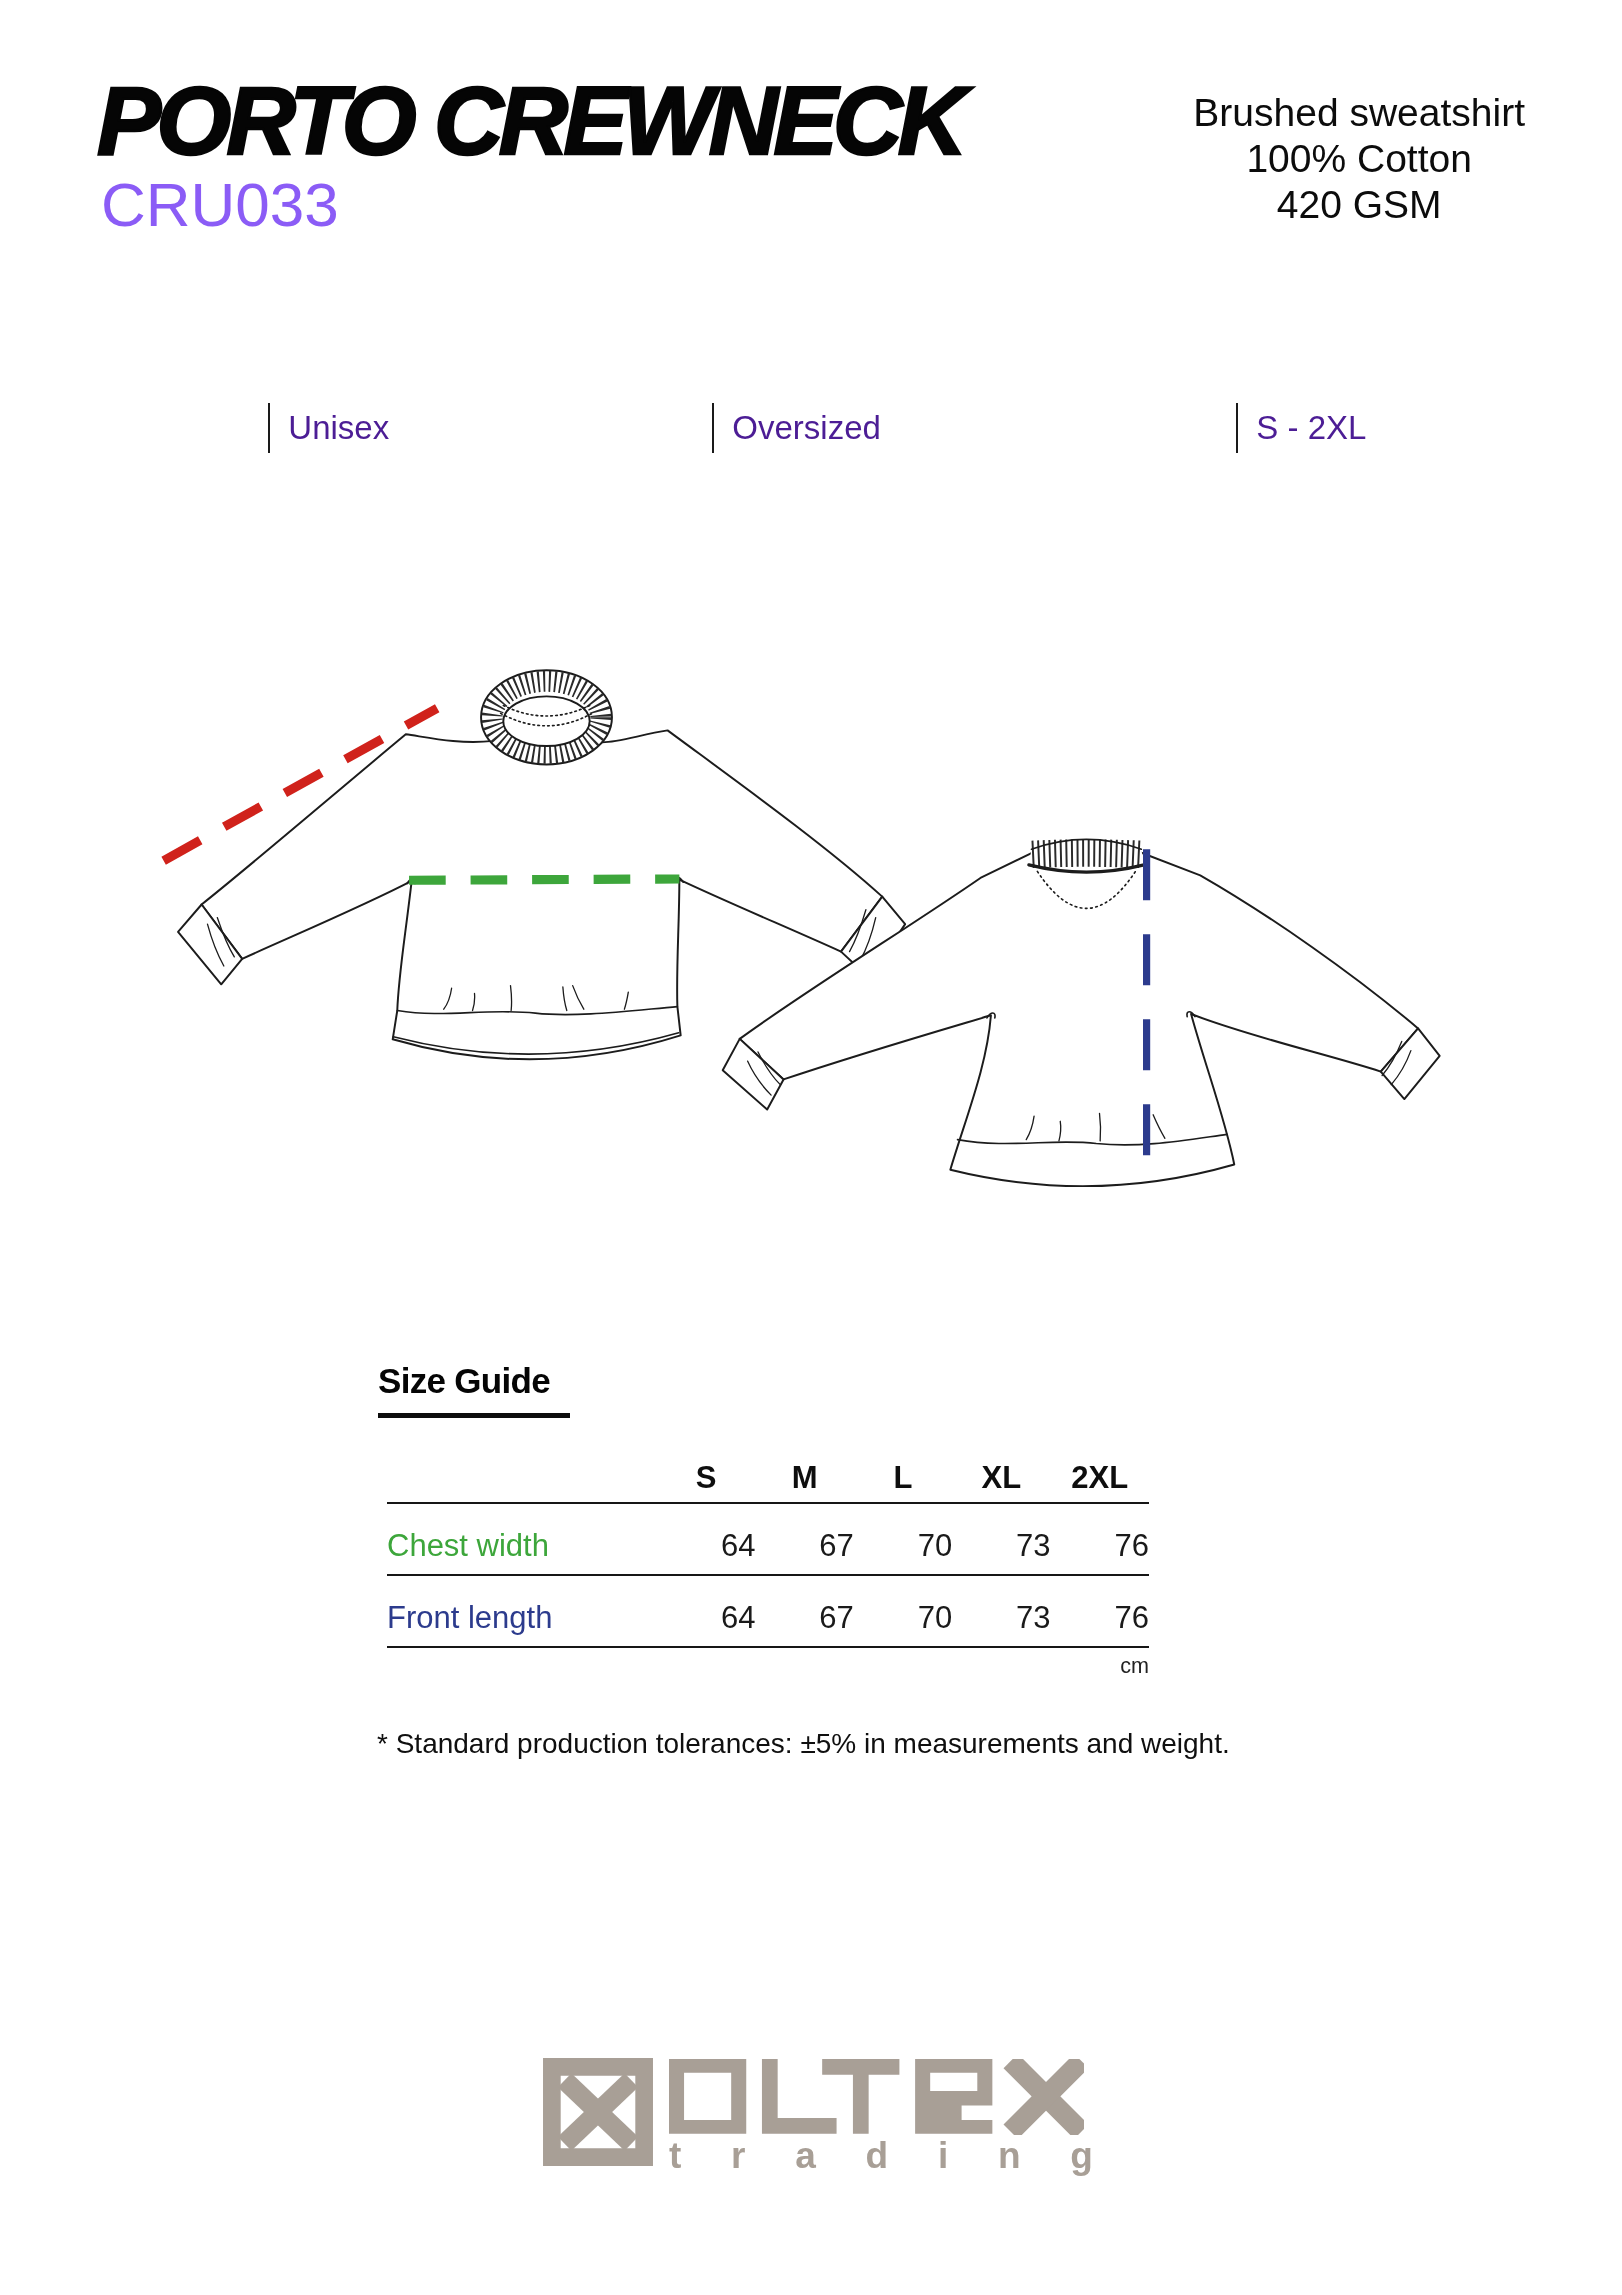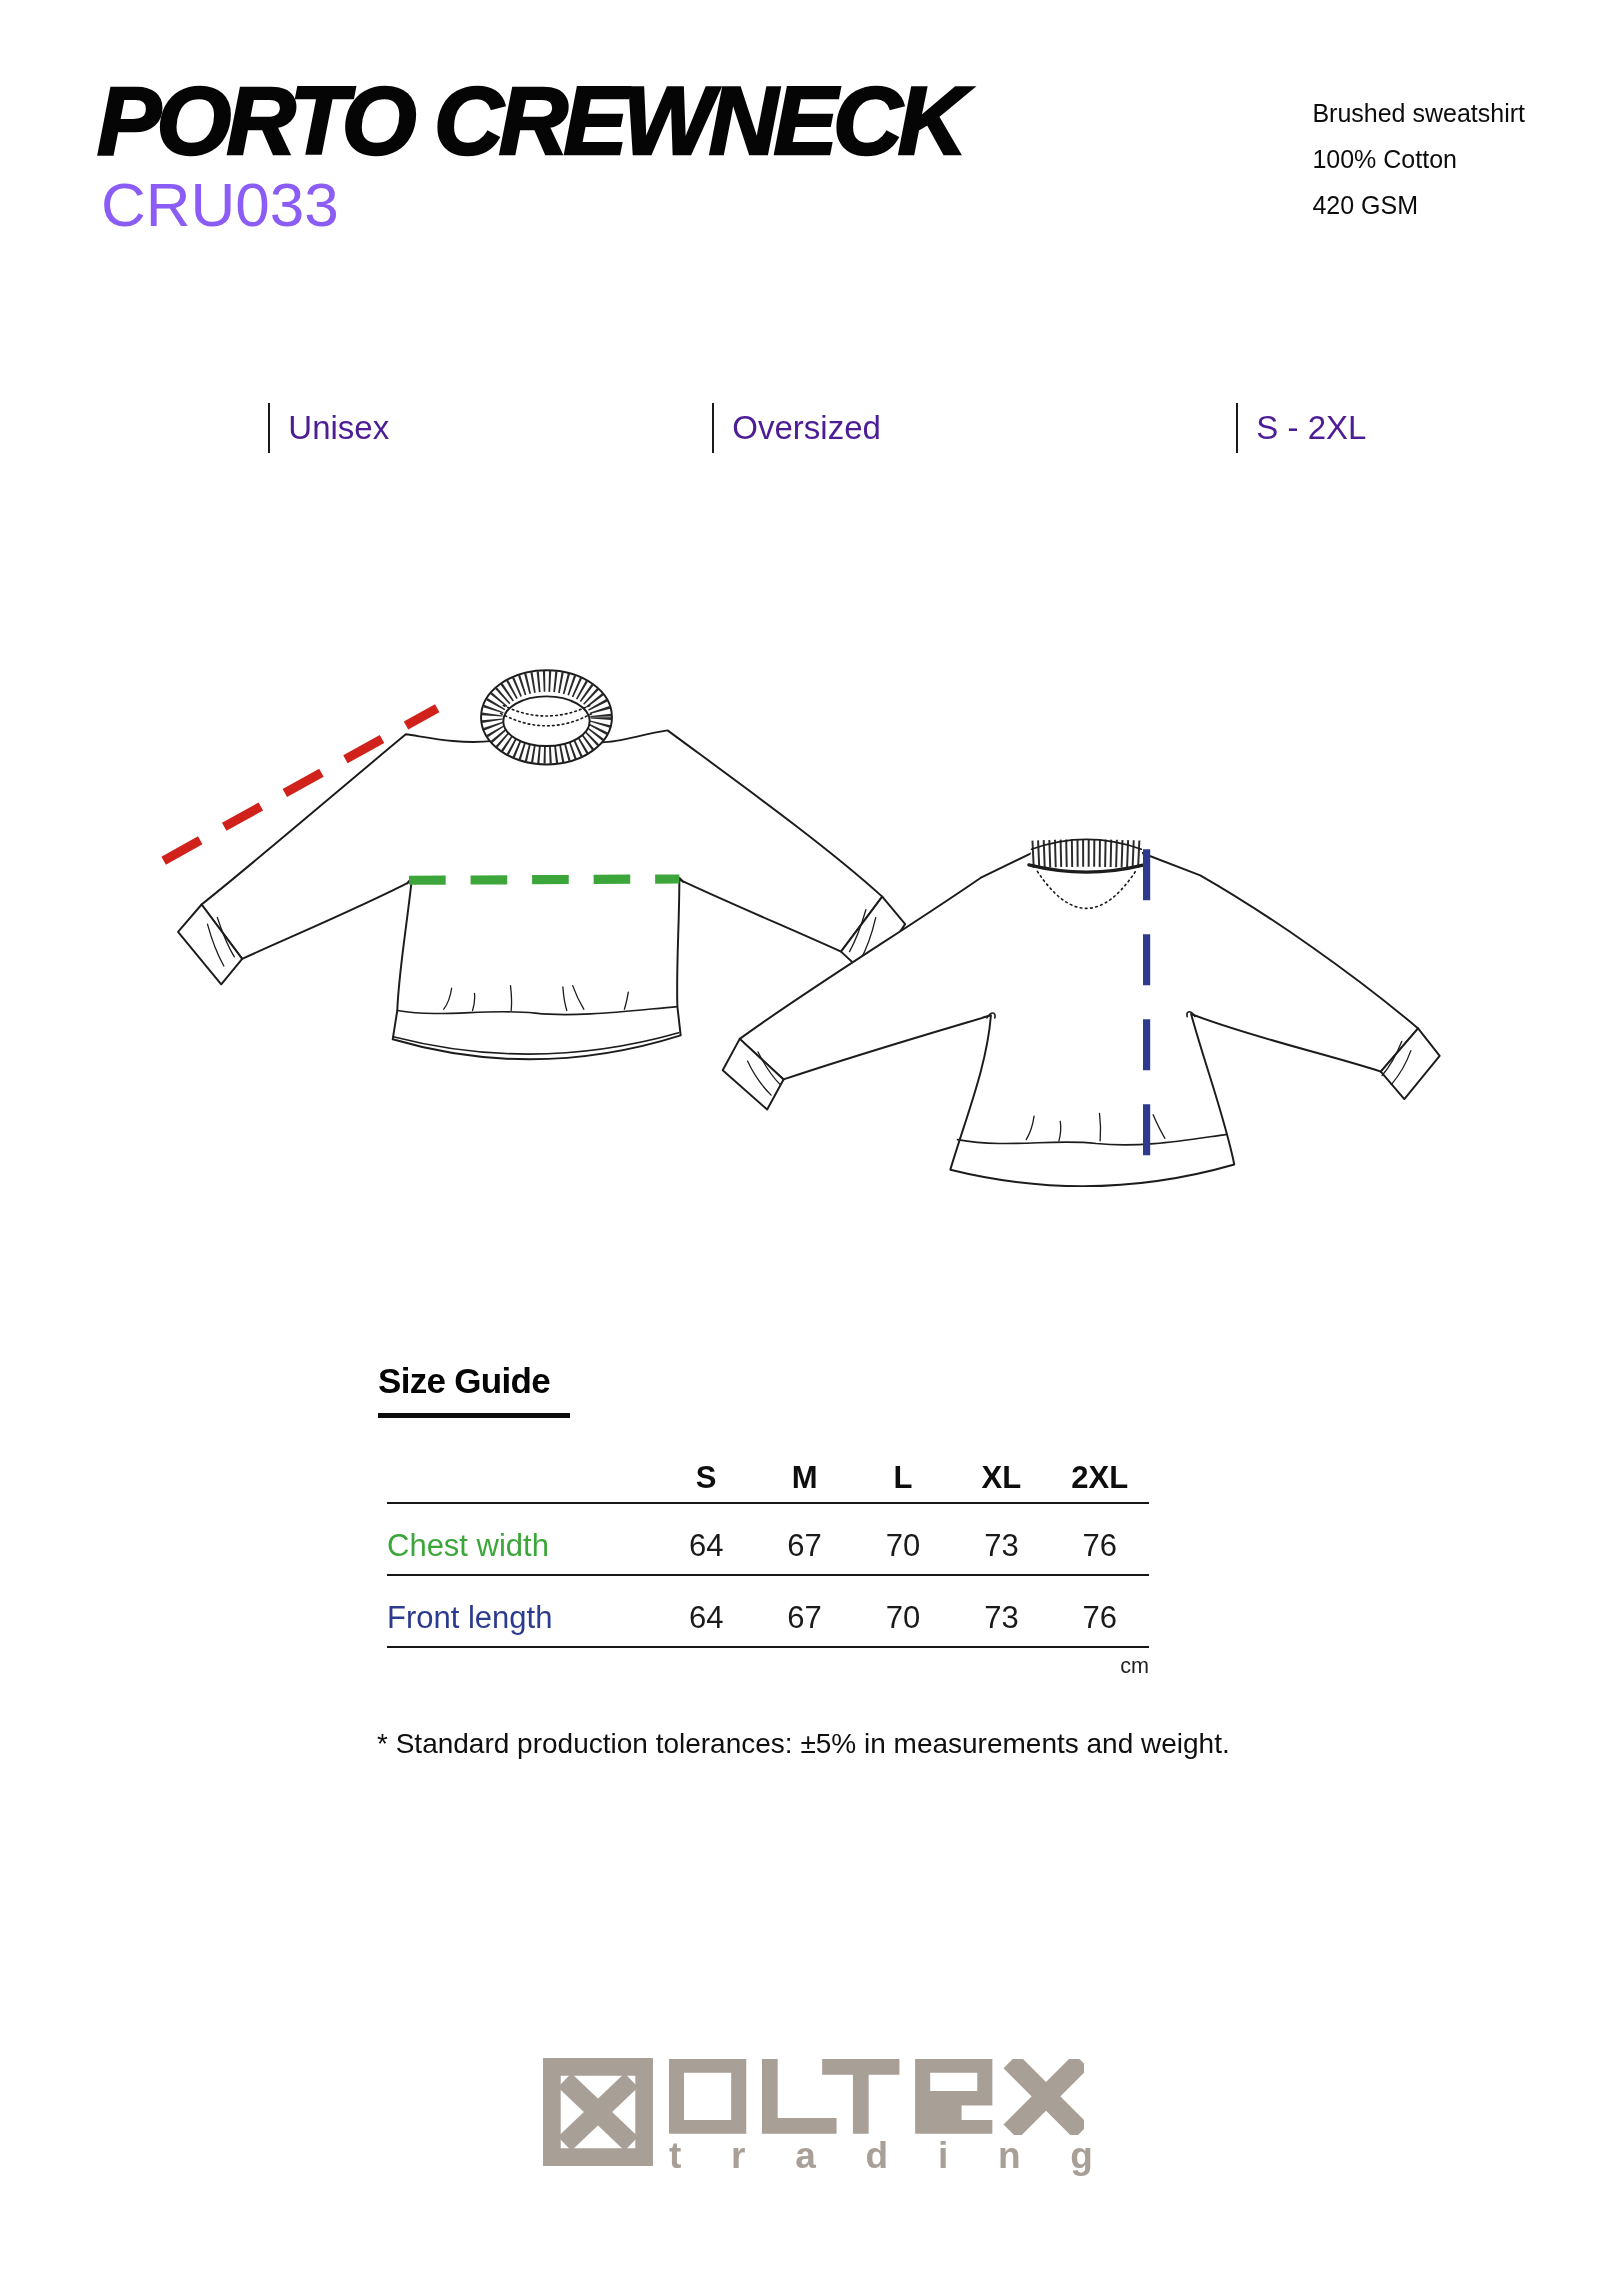--- a/index.html
+++ b/index.html
@@ -6,21 +6,21 @@
   body{width:1623px;height:2295px;position:relative;overflow:hidden;
        font-family:"Liberation Sans",sans-serif;color:#111;}
   .abs{position:absolute;}
 
   
   .product-title{left:97px;top:73px;font-size:96px;font-weight:700;
      letter-spacing:-4.6px;line-height:1;color:#050505;font-style:italic;
      -webkit-text-stroke:2.6px #050505;}
   .product-sku{left:101px;top:171px;font-size:62px;font-weight:400;
      letter-spacing:0;line-height:1.1;color:#8b5cf6;}
-  .material-block{right:98px;top:90px;text-align:left;font-size:25px;
+  .material-block{right:98px;top:90px;text-align:center;font-size:39px;
      line-height:46px;color:#0c0c0c;}
 
   
   .attr-item{top:403px;height:50px;line-height:50px;font-size:33px;color:#4c1d95;
      border-left:2.6px solid #1a1a1a;padding-left:18.3px;}
   .attr-unisex{left:268px;}
   .attr-fit{left:712px;}
   .attr-sizes{left:1236px;}
 
   
@@ -30,21 +30,21 @@
   
   .sg-heading{left:378px;top:1361px;font-size:35px;font-weight:700;color:#050505;
      letter-spacing:-0.7px;}
   .sg-underline{left:378px;top:1413px;width:192px;height:4.6px;background:#0d0d0d;}
   .sg-table{left:387px;top:1454px;width:762px;}
   .sg-row{display:grid;grid-template-columns:270px repeat(5,1fr);align-items:center;}
   .sg-row-header{height:48px;border-bottom:2.6px solid #161616;}
   .sg-row-data{height:56px;border-bottom:2.6px solid #161616;margin-top:14px;}
   .sg-col-label{font-size:31px;text-align:left;}
   .sg-col-head{font-size:31px;font-weight:700;text-align:center;color:#0e0e0e;}
-  .sg-cell{font-size:31px;font-weight:400;text-align:center;color:#1a1a1a;}
+  .sg-cell{font-size:31px;font-weight:400;text-align:right;color:#1a1a1a;}
   .sg-unit{text-align:right;font-size:21.6px;color:#222;padding-top:5.2px;}
   .sg-footnote{left:377px;top:1728px;font-size:28px;color:#0f0f0f;}
 
   
   .logo-icon{left:543px;top:2058px;}
   .logo-word{left:669px;top:2059px;}
   .logo-sub{left:669px;top:2135px;width:424px;display:flex;
      justify-content:space-between;font-size:37px;font-weight:700;}
 </style>
 </head>

